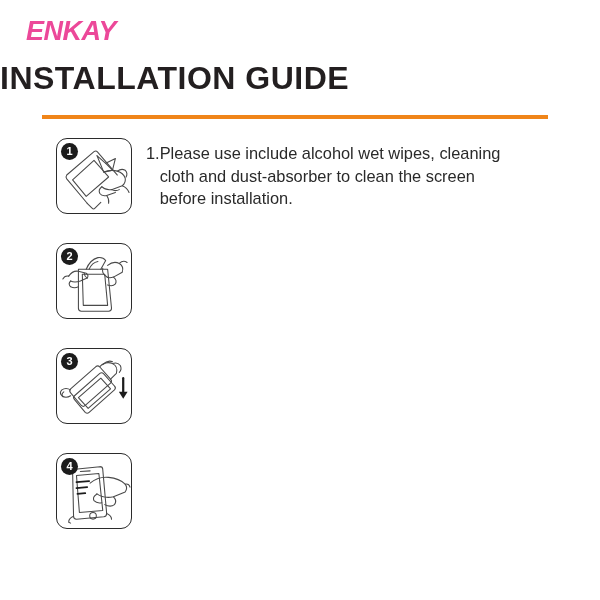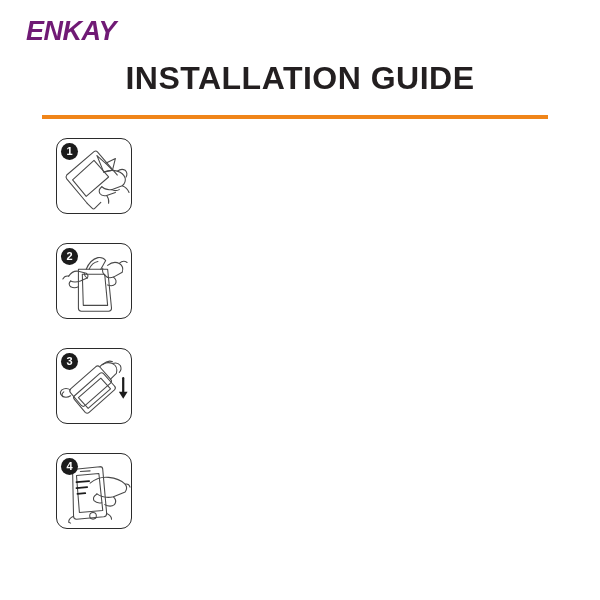--- a/index.html
+++ b/index.html
@@ -18,32 +18,32 @@
   
   .brand {
     position: absolute;
     left: 26px;
     top: 18px;
     font-family: "Liberation Sans", sans-serif;
     font-size: 27px;
     font-weight: bold;
     font-style: italic;
     letter-spacing: -0.5px;
-    color: #701a75;
+    color: #ec4899;
     line-height: 1;
     white-space: nowrap;
   }
 
   
   .title {
     position: absolute;
     left: 0;
     right: 0;
     top: 60px;
-    text-align: center;
+    text-align: left;
     font-size: 32px;
     font-weight: bold;
     letter-spacing: 0.5px;
     color: #231f20;
     white-space: nowrap;
   }
 
   
   .divider {
     position: absolute;
@@ -143,20 +143,23 @@
           <path d="M56 52 Q60 54 64 52"></path>
           <path d="M46 49 Q42 52 44 56 Q46 59 51 58 L60 55"></path>
           <path d="M62 33 Q66 30 70 32 Q73 35 71 39"></path>
 
           <path d="M67 48 Q72 50 74 55"></path>
           <path d="M51 58 Q54 62 53 66"></path>
         </g>
       </svg>
       <div class="badge">1</div>
     </div>
+    <div class="step-text">1.Please use include alcohol wet wipes, cleaning
+   cloth and dust-absorber to clean the screen
+   before installation.</div>
   </div>
 
   <div class="step">
     <div class="icon-box">
       <svg viewBox="0 0 76 76" xmlns="http://www.w3.org/2000/svg" fill="none" stroke="#4a4a4a" stroke-width="1.1" stroke-linejoin="round" stroke-linecap="round">
         <g>
 
           <path d="M22 26 L52 26 L56 66 Q56 69 53 69 L25 69 Q22 69 22 66 Z"></path>
 
           <path d="M26 31 L49 31 L52 63 L27 63 Z"></path>

